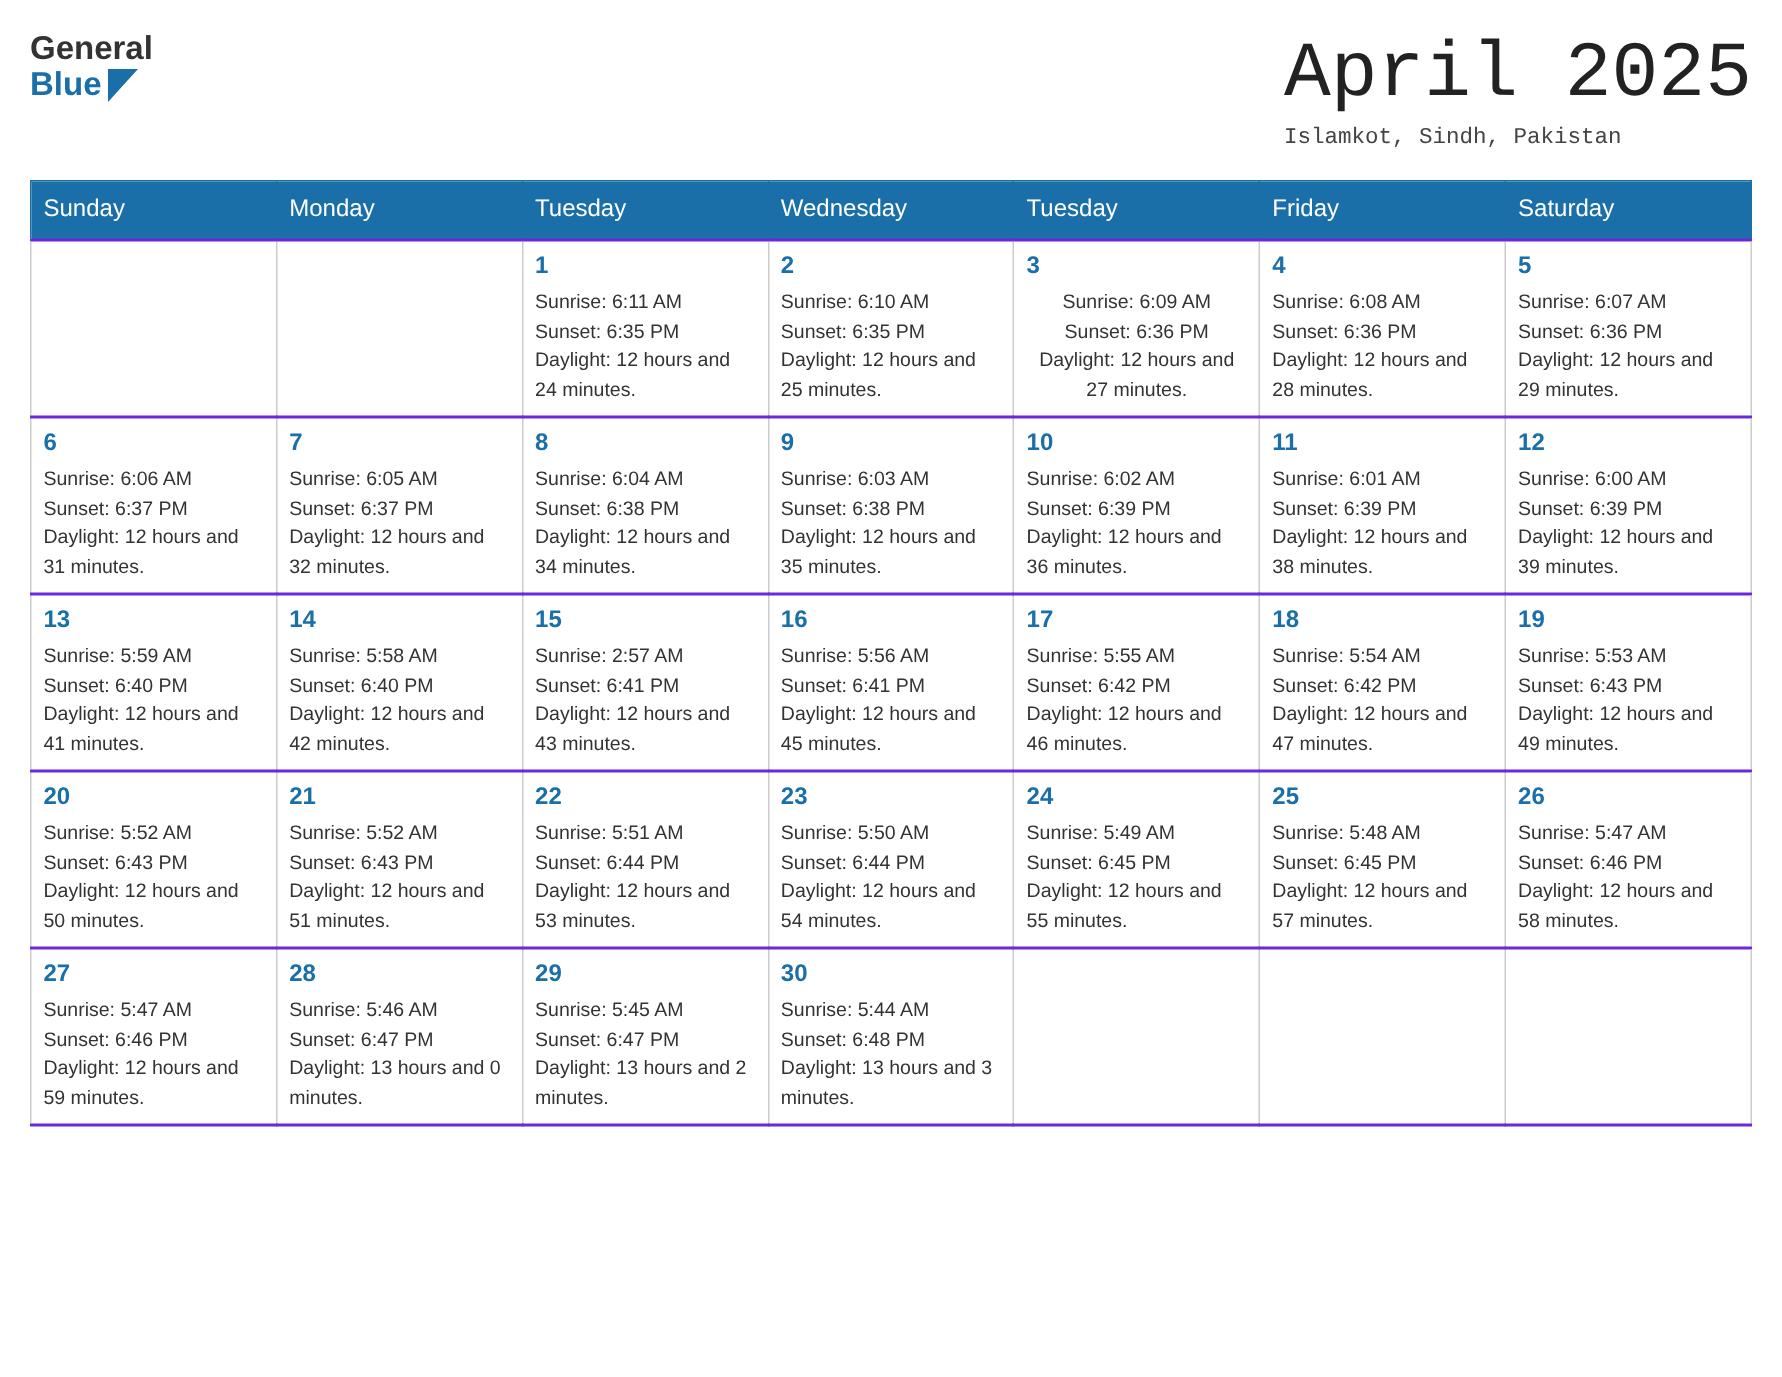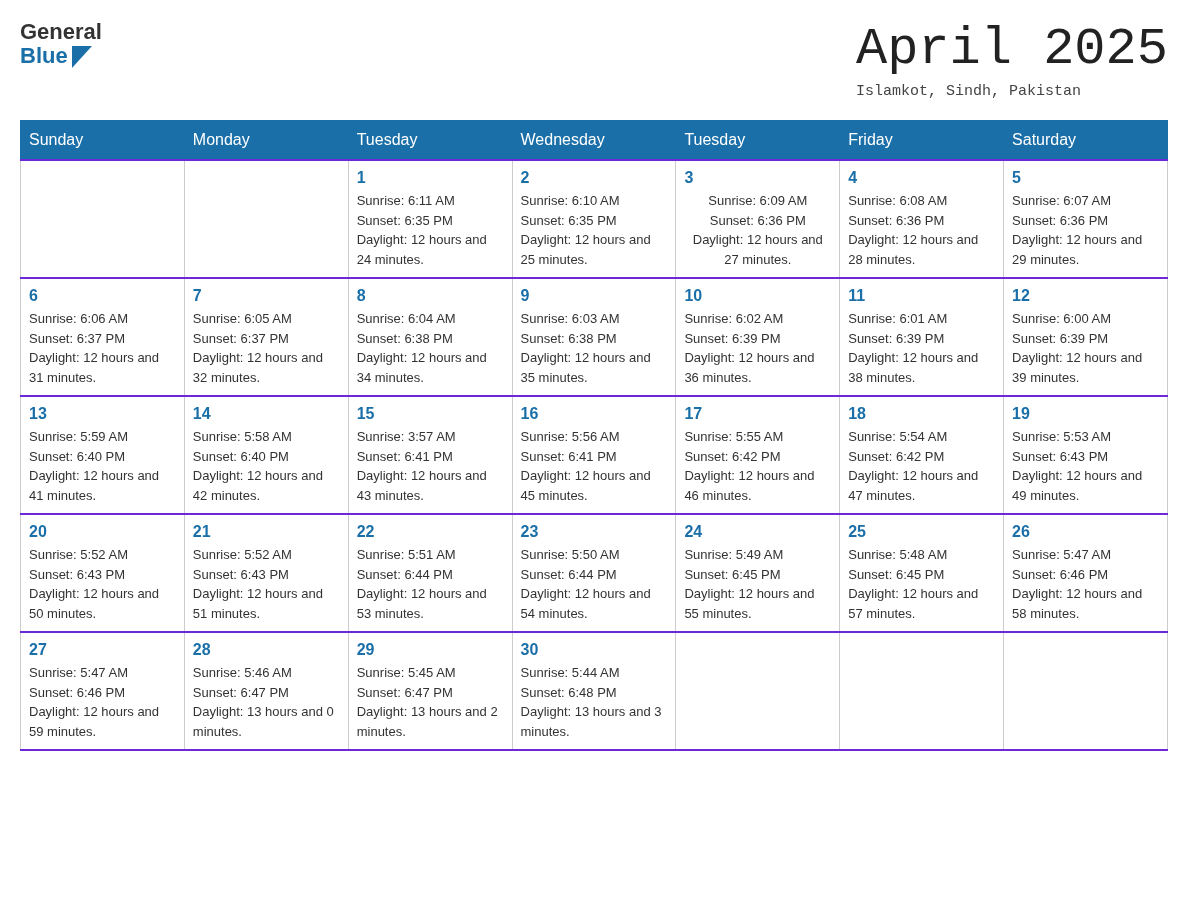--- a/index.html
+++ b/index.html
@@ -207,21 +207,21 @@
 Daylight: 12 hours and 41 minutes.</div>
         </td>
         <td>
           <div class="day-number">14</div>
           <div class="day-info" style="white-space: pre-line;">Sunrise: 5:58 AM
 Sunset: 6:40 PM
 Daylight: 12 hours and 42 minutes.</div>
         </td>
         <td>
           <div class="day-number">15</div>
-          <div class="day-info" style="white-space: pre-line;">Sunrise: 3:57 AM
+          <div class="day-info" style="white-space: pre-line;">Sunrise: 2:57 AM
 Sunset: 6:41 PM
 Daylight: 12 hours and 43 minutes.</div>
         </td>
         <td>
           <div class="day-number">16</div>
           <div class="day-info" style="white-space: pre-line;">Sunrise: 5:56 AM
 Sunset: 6:41 PM
 Daylight: 12 hours and 45 minutes.</div>
         </td>
         <td>

